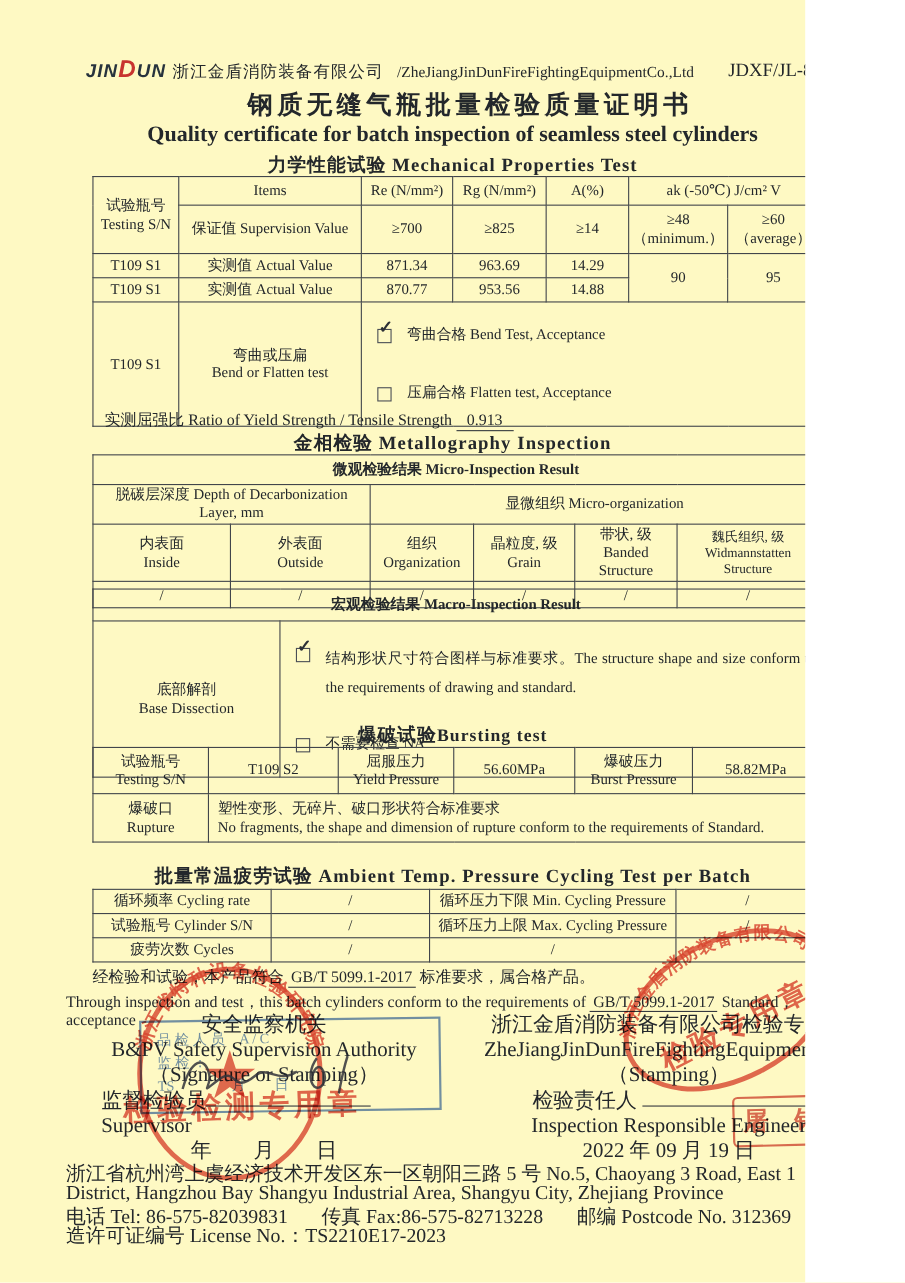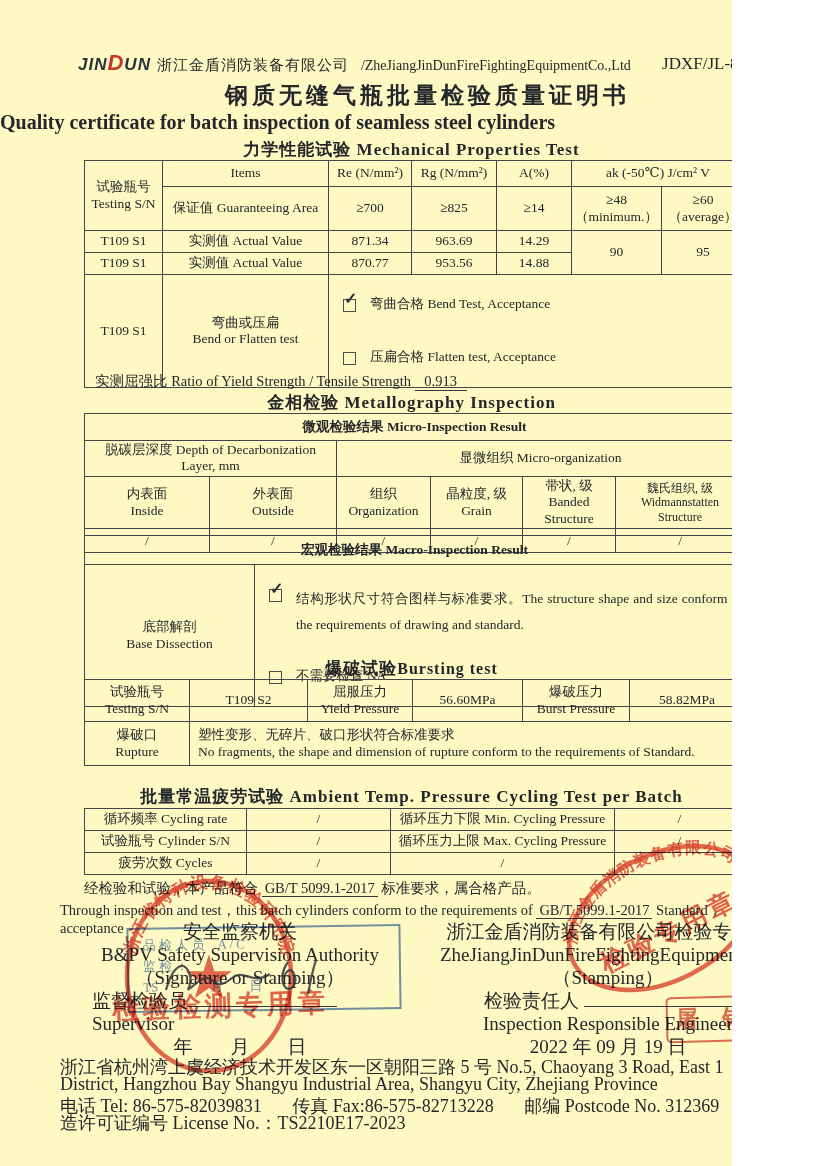--- a/index.html
+++ b/index.html
@@ -8,21 +8,21 @@
   
   .hdr-line{position:absolute;left:78px;top:50px;width:700px;height:26px;}
   .logo{display:inline-block;font-family:"Liberation Sans","DejaVu Sans",sans-serif;
         font-weight:bold;font-style:italic;font-size:17px;color:#27333d;letter-spacing:1px;}
   .logo .d{color:#c8342f;font-size:22px;font-style:italic;}
   .company-cn{font-size:15px;letter-spacing:1px;margin-left:2px;}
   .company-en{font-size:14px;margin-left:8px;}
   .doc-no{position:absolute;right:4px;top:4px;font-size:17px;}
   .title-cn{position:absolute;left:16px;top:80px;width:823px;text-align:center;
             font-size:23px;font-weight:bold;letter-spacing:4px;}
-  .title-en{position:absolute;left:0;top:111px;width:823px;text-align:left;
+  .title-en{position:absolute;left:0;top:111px;width:823px;text-align:center;
             font-size:20px;font-weight:bold;}
   .sec-title{position:absolute;width:823px;text-align:center;font-size:17px;font-weight:bold;letter-spacing:1px;}
   .sec-title .mono{font-family:Liberation Serif, serif;font-size:16px;}
   
   table{border-collapse:collapse;table-layout:fixed;width:660px;}
   td{border:1px solid #41454b;text-align:center;vertical-align:middle;
      font-size:13.5px;line-height:1.22;padding:1px 2px;white-space:pre-line;}
   .abs{position:absolute;}
   .left-cell{text-align:left;padding-left:8px;}
   
@@ -83,21 +83,21 @@
         <tr style="height:26px">
       <td rowspan="2">试验瓶号
 Testing S/N</td>
       <td>Items</td>
       <td>Re (N/mm²)</td>
       <td>Rg (N/mm²)</td>
       <td>A(%)</td>
       <td colspan="2">ak (-50℃) J/cm²  V</td>
     </tr>
     <tr style="height:44px">
-      <td>保证值 Guaranteeing Area</td>
+      <td>保证值 Supervision Value</td>
       <td>≥700</td>
       <td>≥825</td>
       <td>≥14</td>
       <td>≥48
 （minimum.）</td>
       <td>≥60
 （average）</td>
     </tr>
     <tr style="height:22px">
       <td>T109 S1</td>

